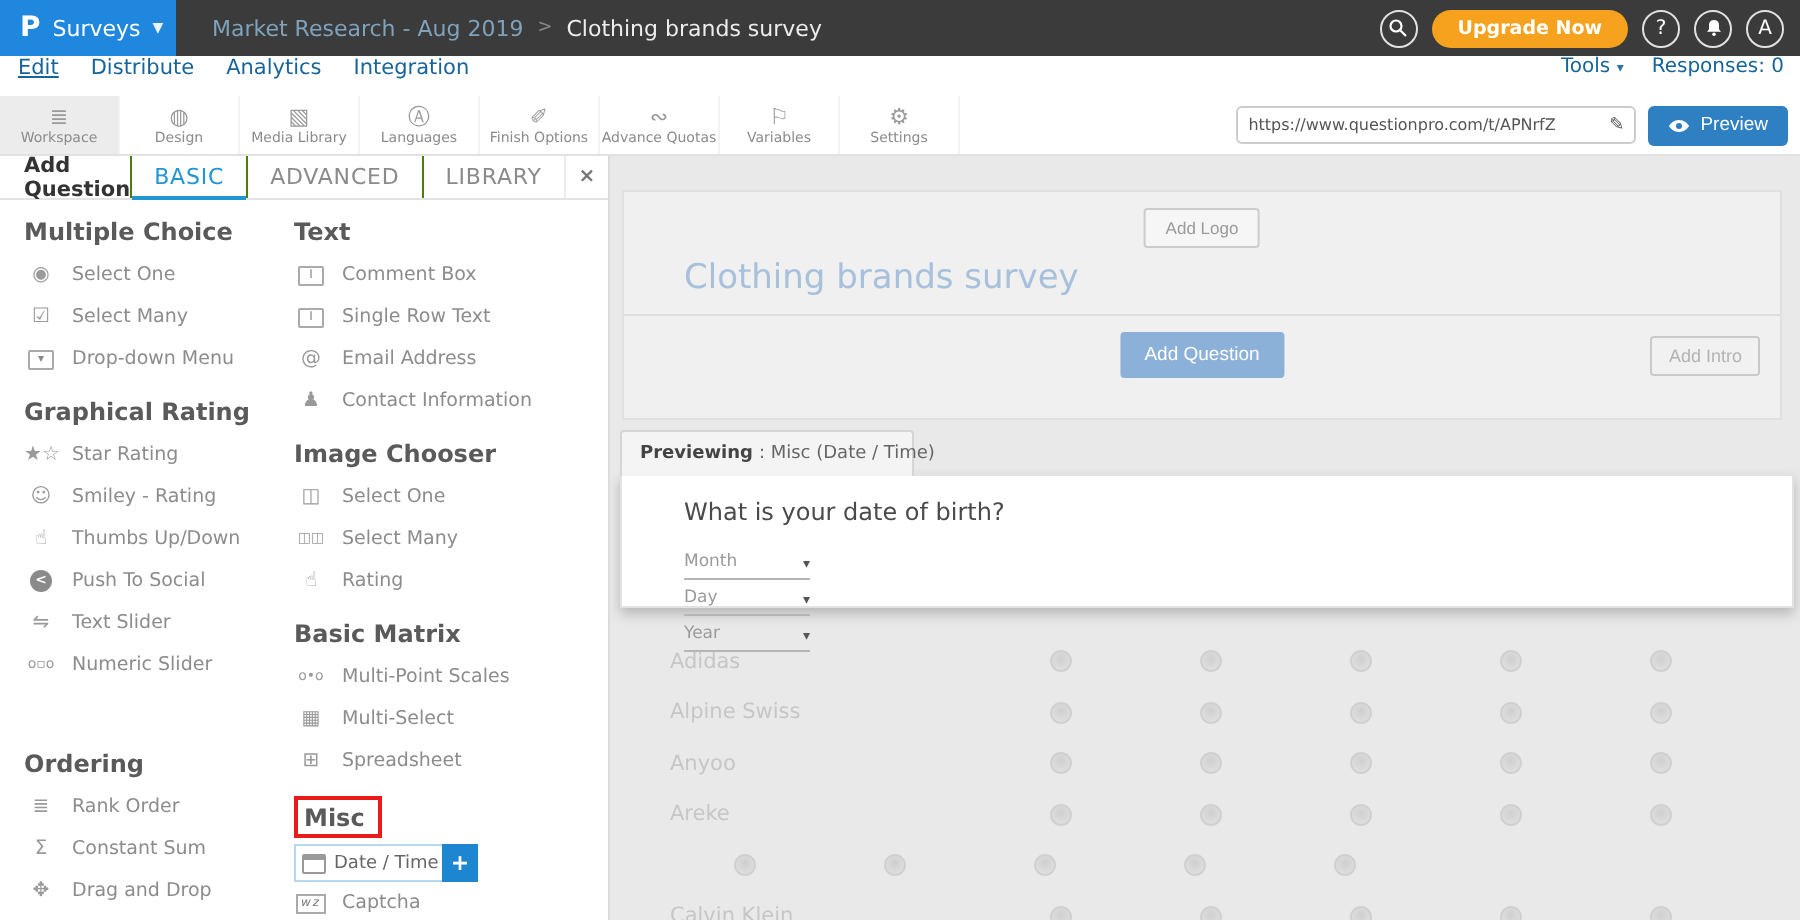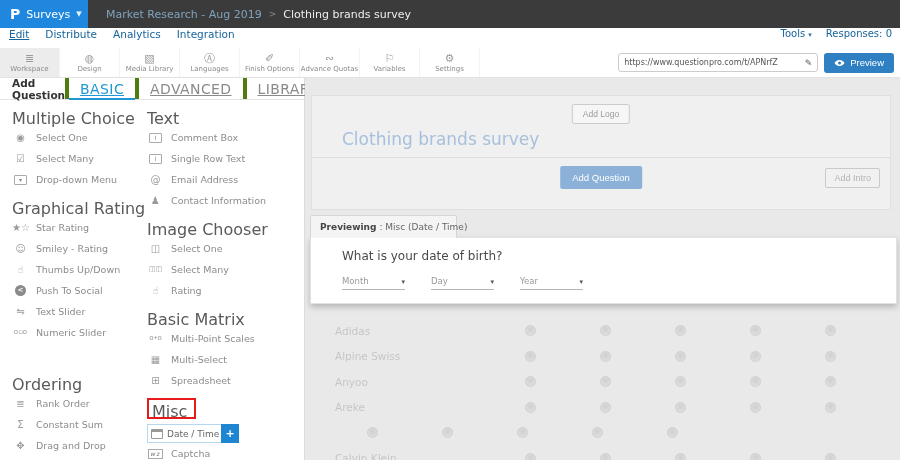--- a/index.html
+++ b/index.html
@@ -54,30 +54,30 @@
 
   
   .content { position:absolute; top:78px; left:0; right:0; bottom:0; }
 
   
   .panel { position:absolute; left:0; top:0; bottom:0; width:305px; background:#fff;
     border-right:1px solid #dcdcdc; }
   .panel-head { height:22px; border-bottom:1px solid #e3e3e3; display:flex; align-items:stretch; }
   .panel-title { font-size:10.5px; font-weight:bold; color:#333; padding-left:12px;
     display:flex; align-items:center; flex:1; }
-  .tab { font-size:14px; color:#8a8a8a; letter-spacing:.4px; display:flex; align-items:center;
-    padding:0 11px; border-left:4px solid #4d7c0f; position:relative; cursor:pointer; white-space:nowrap;text-decoration:underline; }
+  .tab { font-size:11px; color:#8a8a8a; letter-spacing:.4px; display:flex; align-items:center;
+    padding:0 11px; border-left:1px solid #4d7c0f; position:relative; cursor:pointer; white-space:nowrap; }
   .tab.active { color:#2196d3; }
   .tab.active::after { content:""; position:absolute; left:0; right:0; bottom:-1px; height:2px; background:#2196d3; }
   .panel-close { width:23px; display:flex; align-items:center; justify-content:center;
     border-left:1px solid #ececec; color:#777; font-size:10px; font-weight:bold; cursor:pointer; }
   .panel-cols { display:flex; padding-left:12px; }
   .pcol1 { width:135px; }
   .pcol2 { flex:1; }
-  .sec-title { font-size:16px; font-weight:normal; color:#5a5a5a; margin-top:9px; margin-bottom:5px; height:13px; }
+  .sec-title { font-size:12px; font-weight:bold; color:#5a5a5a; margin-top:9px; margin-bottom:5px; height:13px; }
   .sec-title.gap-lg { margin-top:32px; }
   .sec-title.in-box { margin:0; }
   .q-item { display:flex; align-items:center; gap:7px; height:21px; color:#8c8c8c; font-size:9.5px; cursor:pointer; }
   .qi { width:17px; text-align:center; color:#9a9a9a; font-size:10px; line-height:11px; flex:none; }
   .qi.sm { font-size:7px; }
   .qi.circled { width:11px; height:11px; margin:0 3px; background:#8a8a8a; color:#fff; border-radius:50%;
     font-size:7px; font-weight:bold; line-height:11px; }
   .qi.boxed { width:13px; height:10px; margin:0 2px; border:1px solid #aaa; border-radius:1px;
     font-size:6px; line-height:8px; color:#888; }
   .qi.cal { width:12px; height:10px; margin:0 2.5px; border:1px solid #999; border-top:3px solid #999; border-radius:1px; }
@@ -104,21 +104,21 @@
     border-radius:2px; color:#b3b3b3; font-size:9px; padding:4px 8px; cursor:pointer; }
 
   .preview-wrap { position:absolute; left:5px; right:3px; top:137px; }
   .preview-tab { width:147px; height:23px; background:#f4f4f4; border:1px solid #d5d5d5; border-bottom:none;
     border-radius:2px 2px 0 0; display:flex; align-items:center; padding-left:9px; font-size:9px; color:#666;
     position:relative; z-index:2; white-space:nowrap; }
   .preview-tab b { color:#444; margin-right:3px; }
   .preview-body { position:relative; z-index:1; margin-top:-1px; height:67px; background:#fff;
     border:1px solid #e2e2e2; box-shadow:0 3px 6px rgba(0,0,0,.22); padding:11px 0 0 31px; }
   .preview-q { font-size:12px; color:#4a4a4a; }
-  .selects { display:flex; gap:26px; margin-top:13px; }
+  .selects { display:flex; gap:4px; margin-top:13px;flex-direction:column; }
   .uselect { width:63px; border-bottom:1px solid #b5b5b5; padding-bottom:3px; display:flex;
     justify-content:space-between; align-items:flex-end; cursor:pointer; }
   .sel-label { font-size:8.5px; color:#9a9a9a; }
   .uarrow { font-size:7px; color:#555; }
 
   .matrix { position:absolute; left:30px; right:12px; top:240px; }
   .m-row { display:flex; align-items:center; height:25.5px; }
   .m-label { width:158px; font-size:10.5px; color:#c6c6c6; }
   .m-cell { width:75px; display:flex; justify-content:center; }
   .radio { width:11px; height:11px; border-radius:50%; border:1px solid #d0d0d0;
@@ -132,20 +132,37 @@
   <header class="topbar">
     <div class="logo-block">
       <span class="logo-glyph">P</span>
       <span class="product">Surveys</span>
       <span class="caret">▼</span>
     </div>
     <div class="crumbs">
       <span class="crumb-parent">Market Research - Aug 2019</span>
       <span class="crumb-sep">&gt;</span>
       <span class="crumb-current">Clothing brands survey</span>
+    </div>
+    <div class="top-actions">
+      <span class="circle-btn">
+        <svg width="10" height="10" viewBox="0 0 20 20">
+            <circle cx="8" cy="8" r="5.5" fill="none" stroke="#fff" stroke-width="2.2"></circle>
+            <line x1="12.5" y1="12.5" x2="18" y2="18" stroke="#fff" stroke-width="2.2"></line>
+          </svg>
+      </span>
+      <span class="upgrade">Upgrade Now</span>
+      <span class="circle-btn">?</span>
+      <span class="circle-btn">
+        <svg width="10" height="10" viewBox="0 0 16 16">
+            <path d="M8 1.5a4 4 0 0 0-4 4v3.4L2.4 11h11.2L12 8.9V5.5a4 4 0 0 0-4-4z" fill="#fff"></path>
+            <circle cx="8" cy="13" r="1.4" fill="#fff"></circle>
+          </svg>
+      </span>
+      <span class="circle-btn">A</span>
     </div>
   </header>
 
   <nav class="navbar">
     <div class="nav-tabs">
         <div class="nav-item active">Edit</div>
         <div class="nav-item">Distribute</div>
         <div class="nav-item">Analytics</div>
         <div class="nav-item">Integration</div>
       </div>

